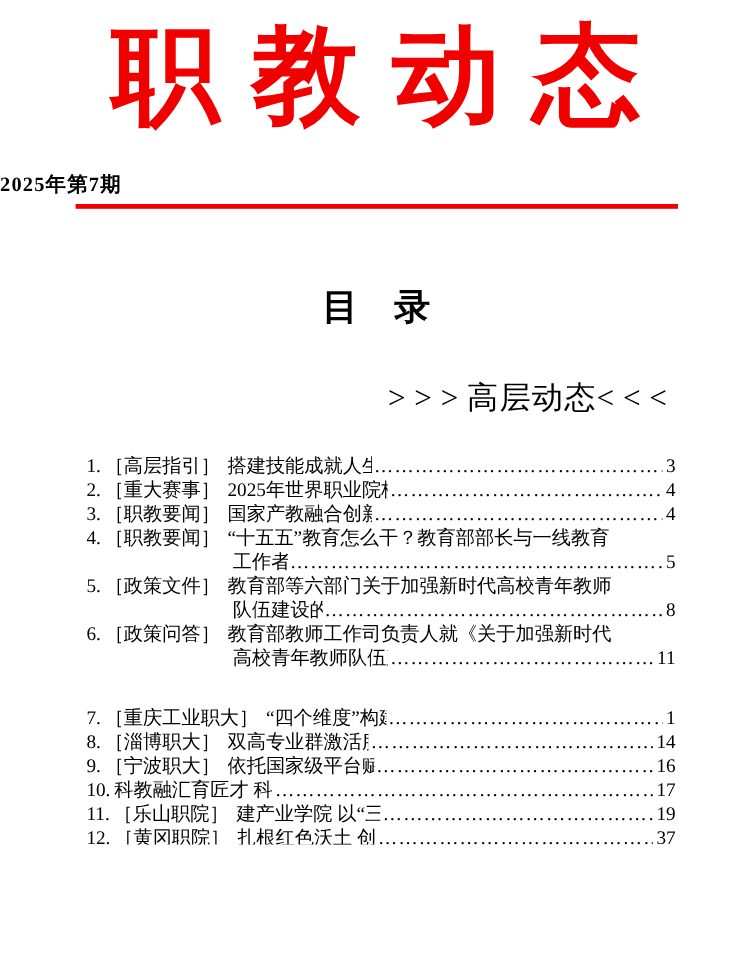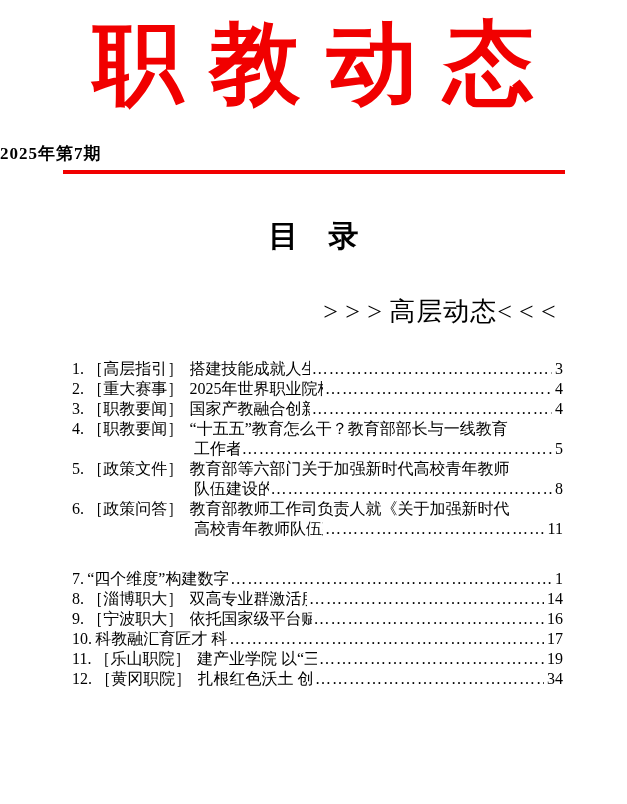--- a/index.html
+++ b/index.html
@@ -31,21 +31,21 @@
     letter-spacing:1px;
   }
   .rule{
     margin:5px auto 0 auto;
     width:502px;
     height:3.5px;
     background:var(--accent-red,#f10000);
   }
   
   .toc-title{
-    margin-top:42px;
+    margin-top:62px;
     text-align:center;
     font-size:30px;
     font-weight:bold;
     font-family:"Liberation Sans","DejaVu Sans",sans-serif;
   }
   
   .toc-section{margin:0 64px;}
   .section-heading{
     margin:37px 0 0 0;
     text-align:right;
@@ -167,20 +167,21 @@
             </div>
           </div>
         </div>
   </section>
 
   <section class="toc-section">
     <div class="entries">
           <div class="toc-entry">
             <div class="toc-line">
               <span class="num">7.</span>
+              <span class="tag">［重庆工业职大］</span>
               <span class="title-text">“四个维度”构建数字化支撑新体系</span>
               <span class="leader">……………………………………………………………………………………</span>
               <span class="pagenum">1</span>
             </div>
           </div>
           <div class="toc-entry">
             <div class="toc-line">
               <span class="num">8.</span>
               <span class="tag">［淄博职大］</span>
               <span class="title-text">双高专业群激活服务科教强国实践动能</span>
@@ -213,21 +214,21 @@
               <span class="leader">……………………………………………………………………………………</span>
               <span class="pagenum">19</span>
             </div>
           </div>
           <div class="toc-entry">
             <div class="toc-line">
               <span class="num">12.</span>
               <span class="tag">［黄冈职院］</span>
               <span class="title-text">扎根红色沃土 创新“大思政课”育人模式</span>
               <span class="leader">……………………………………………………………………………………</span>
-              <span class="pagenum">34</span>
+              <span class="pagenum">37</span>
             </div>
           </div>
         </div>
   </section>
 </div>
 
   <div class="crop crop-left"></div>
   <div class="crop crop-right"></div>
   <div class="pageno">1</div>
 </div>

